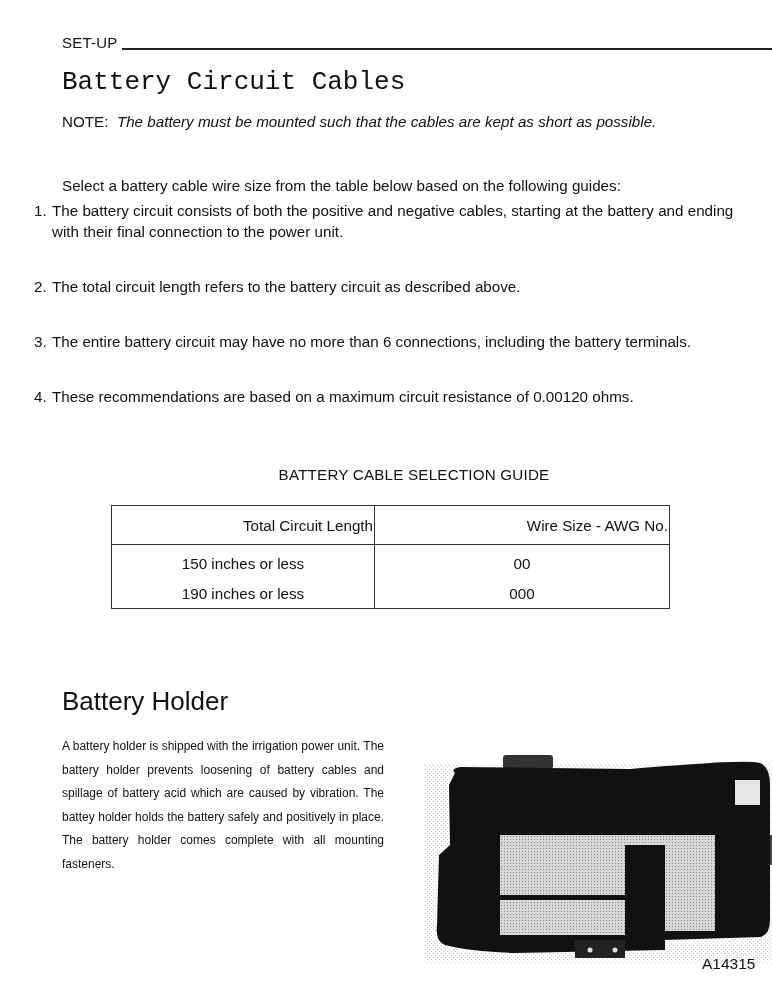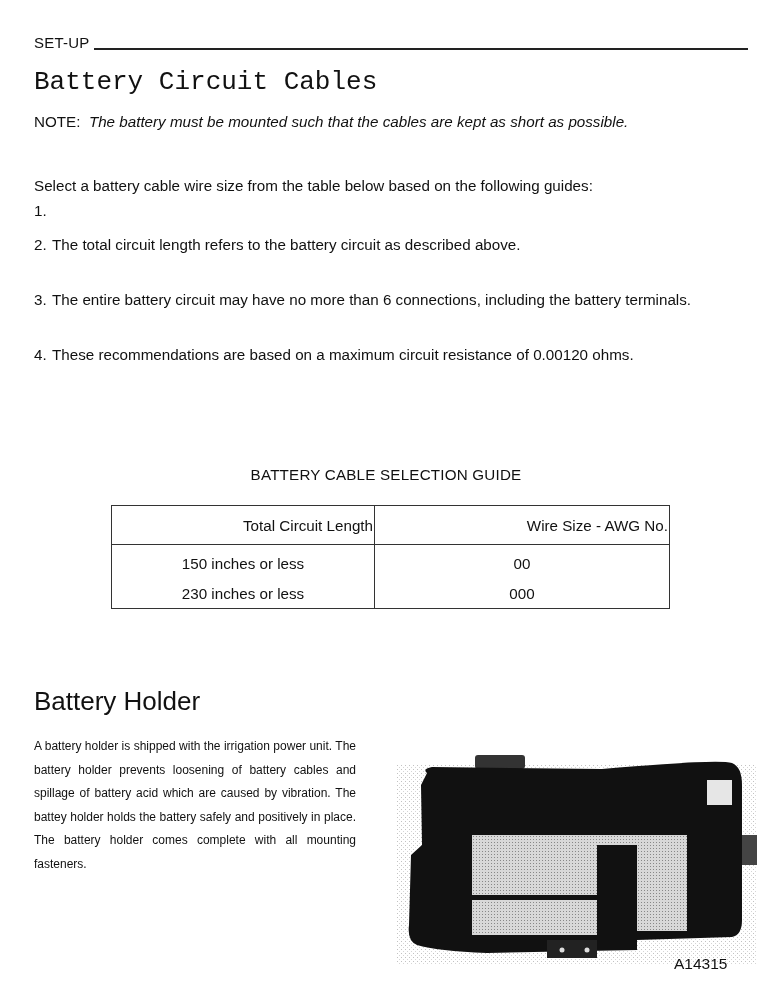--- a/index.html
+++ b/index.html
@@ -1,17 +1,17 @@
 <!DOCTYPE html>
 <html><head>
 <meta charset="utf-8">
 <style>
   html,body{margin:0;padding:0;background:#fff;}
   body{width:772px;height:1000px;position:relative;overflow:hidden;font-family:"Liberation Sans",sans-serif;color:#111;}
-  .abs{position:absolute;}
+  .abs{position:absolute;margin-left:28px;}
   .section-label{left:34px;top:34px;font-size:15px;letter-spacing:0.2px;}
   .section-rule{left:94px;top:48px;width:654px;height:0;border-top:2px solid #222;}
   h1{margin:0;font-weight:normal;}
   .h-cables{left:34px;top:67px;font-size:26px;font-family:Liberation Mono, monospace;}
   .note{left:34px;top:111px;width:720px;font-size:15.2px;line-height:22px;}
   .note i{font-style:italic;}
   .intro{left:34px;top:177px;width:720px;font-size:15.2px;}
   .guide-list{left:34px;top:200px;width:722px;margin:0;padding:0;list-style:none;font-size:15.2px;line-height:21px;}
   .guide-list li{position:relative;padding-left:18px;}
   .guide-list li .num{position:absolute;left:0;top:0;}
@@ -40,42 +40,42 @@
 <h1 class="abs h-cables">Battery Circuit Cables</h1>
 
 <div class="abs note">
   <span>NOTE:</span>&nbsp;
   <i>The battery must be mounted such that the cables are kept as short as possible.</i>
 </div>
 
 <div class="abs intro">Select a battery cable wire size from the table below based on the following guides:</div>
 
 <ol class="abs guide-list">
-  <li class="li1"><span class="num">1.</span></li>
+  <li class="li1"><span class="num">1.</span><span>The battery circuit consists of both the positive and negative cables, starting at the battery and ending with their final connection to the power unit.</span></li>
   <li class="li2"><span class="num">2.</span><span>The total circuit length refers to the battery circuit as described above.</span></li>
   <li class="li3"><span class="num">3.</span><span>The entire battery circuit may have no more than 6 connections, including the battery terminals.</span></li>
   <li class="li4"><span class="num">4.</span><span>These recommendations are based on a maximum circuit resistance of 0.00120 ohms.</span></li>
 </ol>
 
 <div class="abs tbl-title">BATTERY CABLE SELECTION GUIDE</div>
 
 <table class="guide">
   <thead>
     <tr>
       <th class="c1">Total Circuit Length</th>
       <th>Wire Size - AWG No.</th>
     </tr>
   </thead>
   <tbody>
     <tr>
       <td class="c1">150 inches or less</td>
       <td>00</td>
     </tr>
     <tr>
-      <td class="c1">230 inches or less</td>
+      <td class="c1">190 inches or less</td>
       <td>000</td>
     </tr>
   </tbody>
 </table>
 
 <h1 class="abs h-holder">Battery Holder</h1>
 
 <div class="abs holder-text">A battery holder is shipped with the irrigation power unit. The battery holder prevents loosening of battery cables and spillage of battery acid which are caused by vibration. The battey holder holds the battery safely and positively in place. The battery holder comes complete with all mounting fasteners.</div>
 
 <div class="abs photo">

